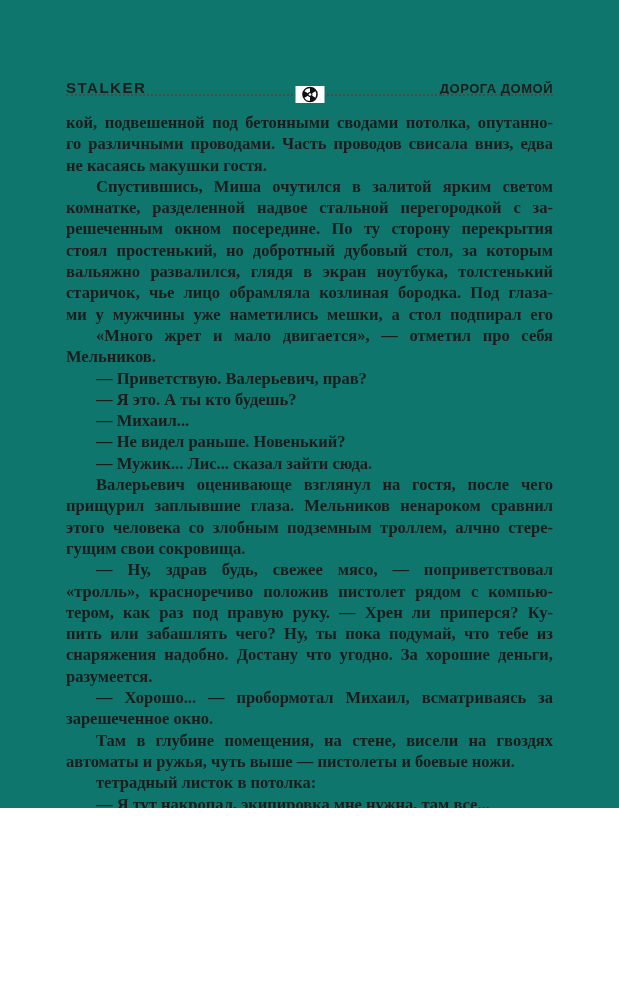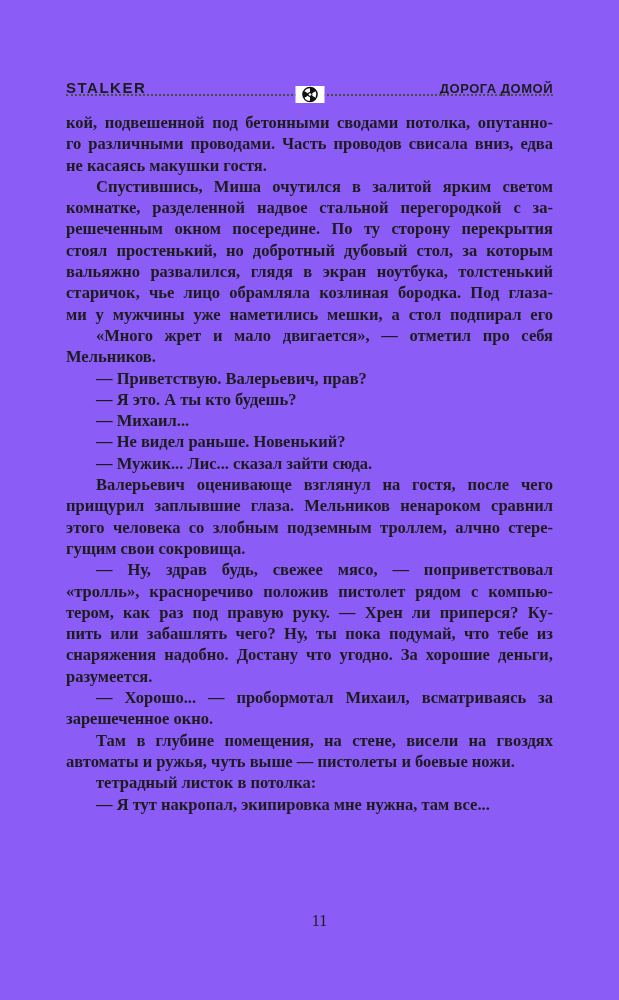--- a/index.html
+++ b/index.html
@@ -3,22 +3,22 @@
 <meta charset="utf-8">
 <style>
   html, body {
     margin: 0;
     padding: 0;
     background: #ffffff;
   }
   .page {
     position: relative;
     width: 619px;
-    height: 1000px;
-    background: #8b5cf6;
+    height: 808px;
+    background: #0f766e;
     color: #1c1c1c;
     font-family: "Liberation Serif", "DejaVu Serif", serif;
     overflow: hidden;
   }
 
   
   .running-header {
     position: absolute;
     left: 66px;
     right: 66px;

